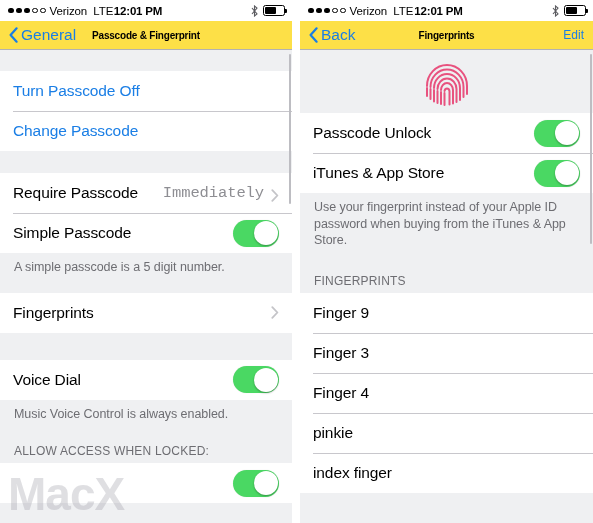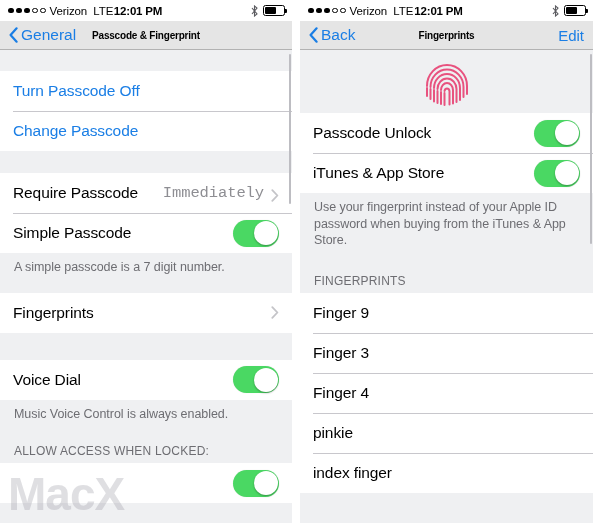--- a/index.html
+++ b/index.html
@@ -91,21 +91,21 @@
     height: 100%;
     background: #000;
     border-radius: 1px;
   }
 
   
   .navbar {
     height: 29px;
     display: flex;
     align-items: center;
-    background: #e5e5e5;
+    background: #fde047;
     border-bottom: 1px solid #b2b2b2;
     position: relative;
     padding: 0 9px;
     box-sizing: border-box;
   }
   .nav-back {
     display: flex;
     align-items: center;
     color: #1a7ee5;
     font-size: 15.5px;
@@ -120,21 +120,21 @@
     left: 0; right: 0;
     text-align: center;
     font-size: 10px;
     font-weight: bold;
     color: #000;
     letter-spacing: -0.2px;
   }
   .nav-right {
     margin-left: auto;
     color: #1a7ee5;
-    font-size: 15px;
+    font-size: 12px;
     z-index: 2;
   }
 
   
   .body {
     background: #eff0f2;
     height: 473px;
     position: relative;
     overflow: hidden;
   }
@@ -311,21 +311,21 @@
         </div>
         <div class="row">
           <span class="row-label">Simple Passcode</span>
           <span class="row-right">
             <span class="toggle">
                 <span class="knob"></span>
               </span>
           </span>
         </div>
       </div>
-      <div class="note">A simple passcode is a 7 digit number.</div>
+      <div class="note">A simple passcode is a 5 digit number.</div>
 
       <div class="gap" style="height:9px"></div>
 
       <div class="group">
         <div class="row">
           <span class="row-label">Fingerprints</span>
           <span class="row-right">
             <svg class="chev" width="8" height="13" viewBox="0 0 8 13">
               <path d="M1.3 1.2 L6.4 6.5 L1.3 11.8" fill="none" stroke="#c4c4c8" stroke-width="1.8" stroke-linecap="round" stroke-linejoin="round"></path>
             </svg>

